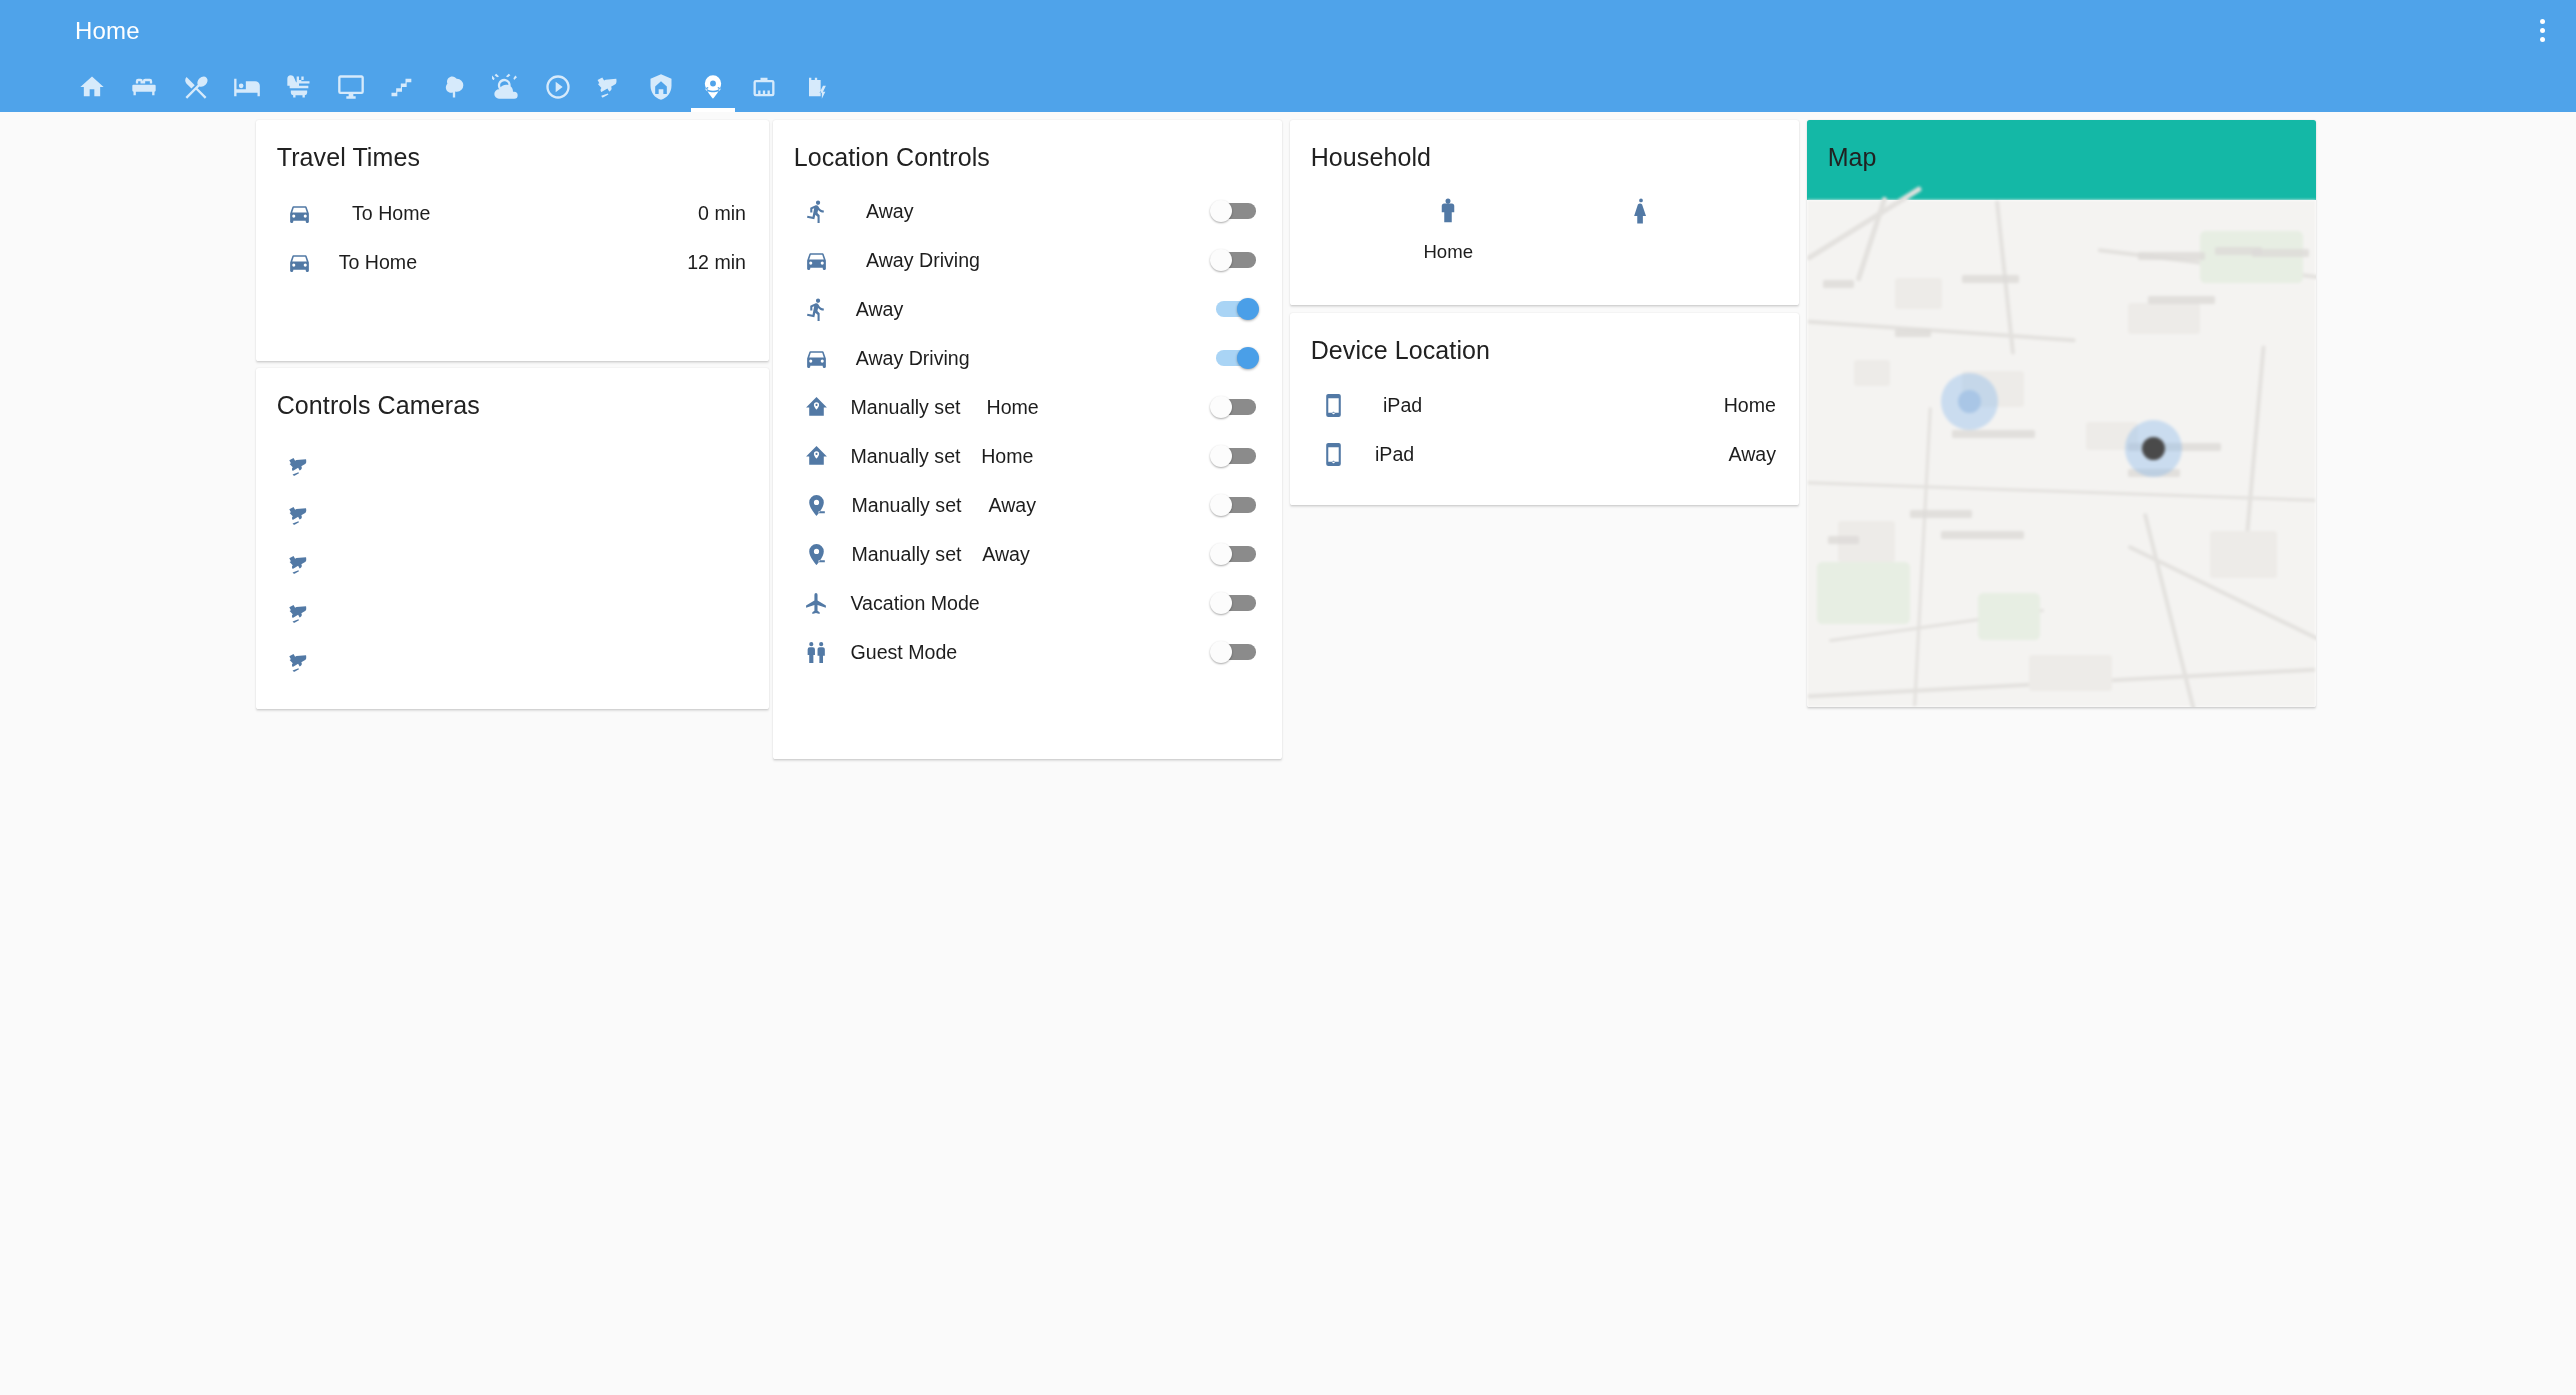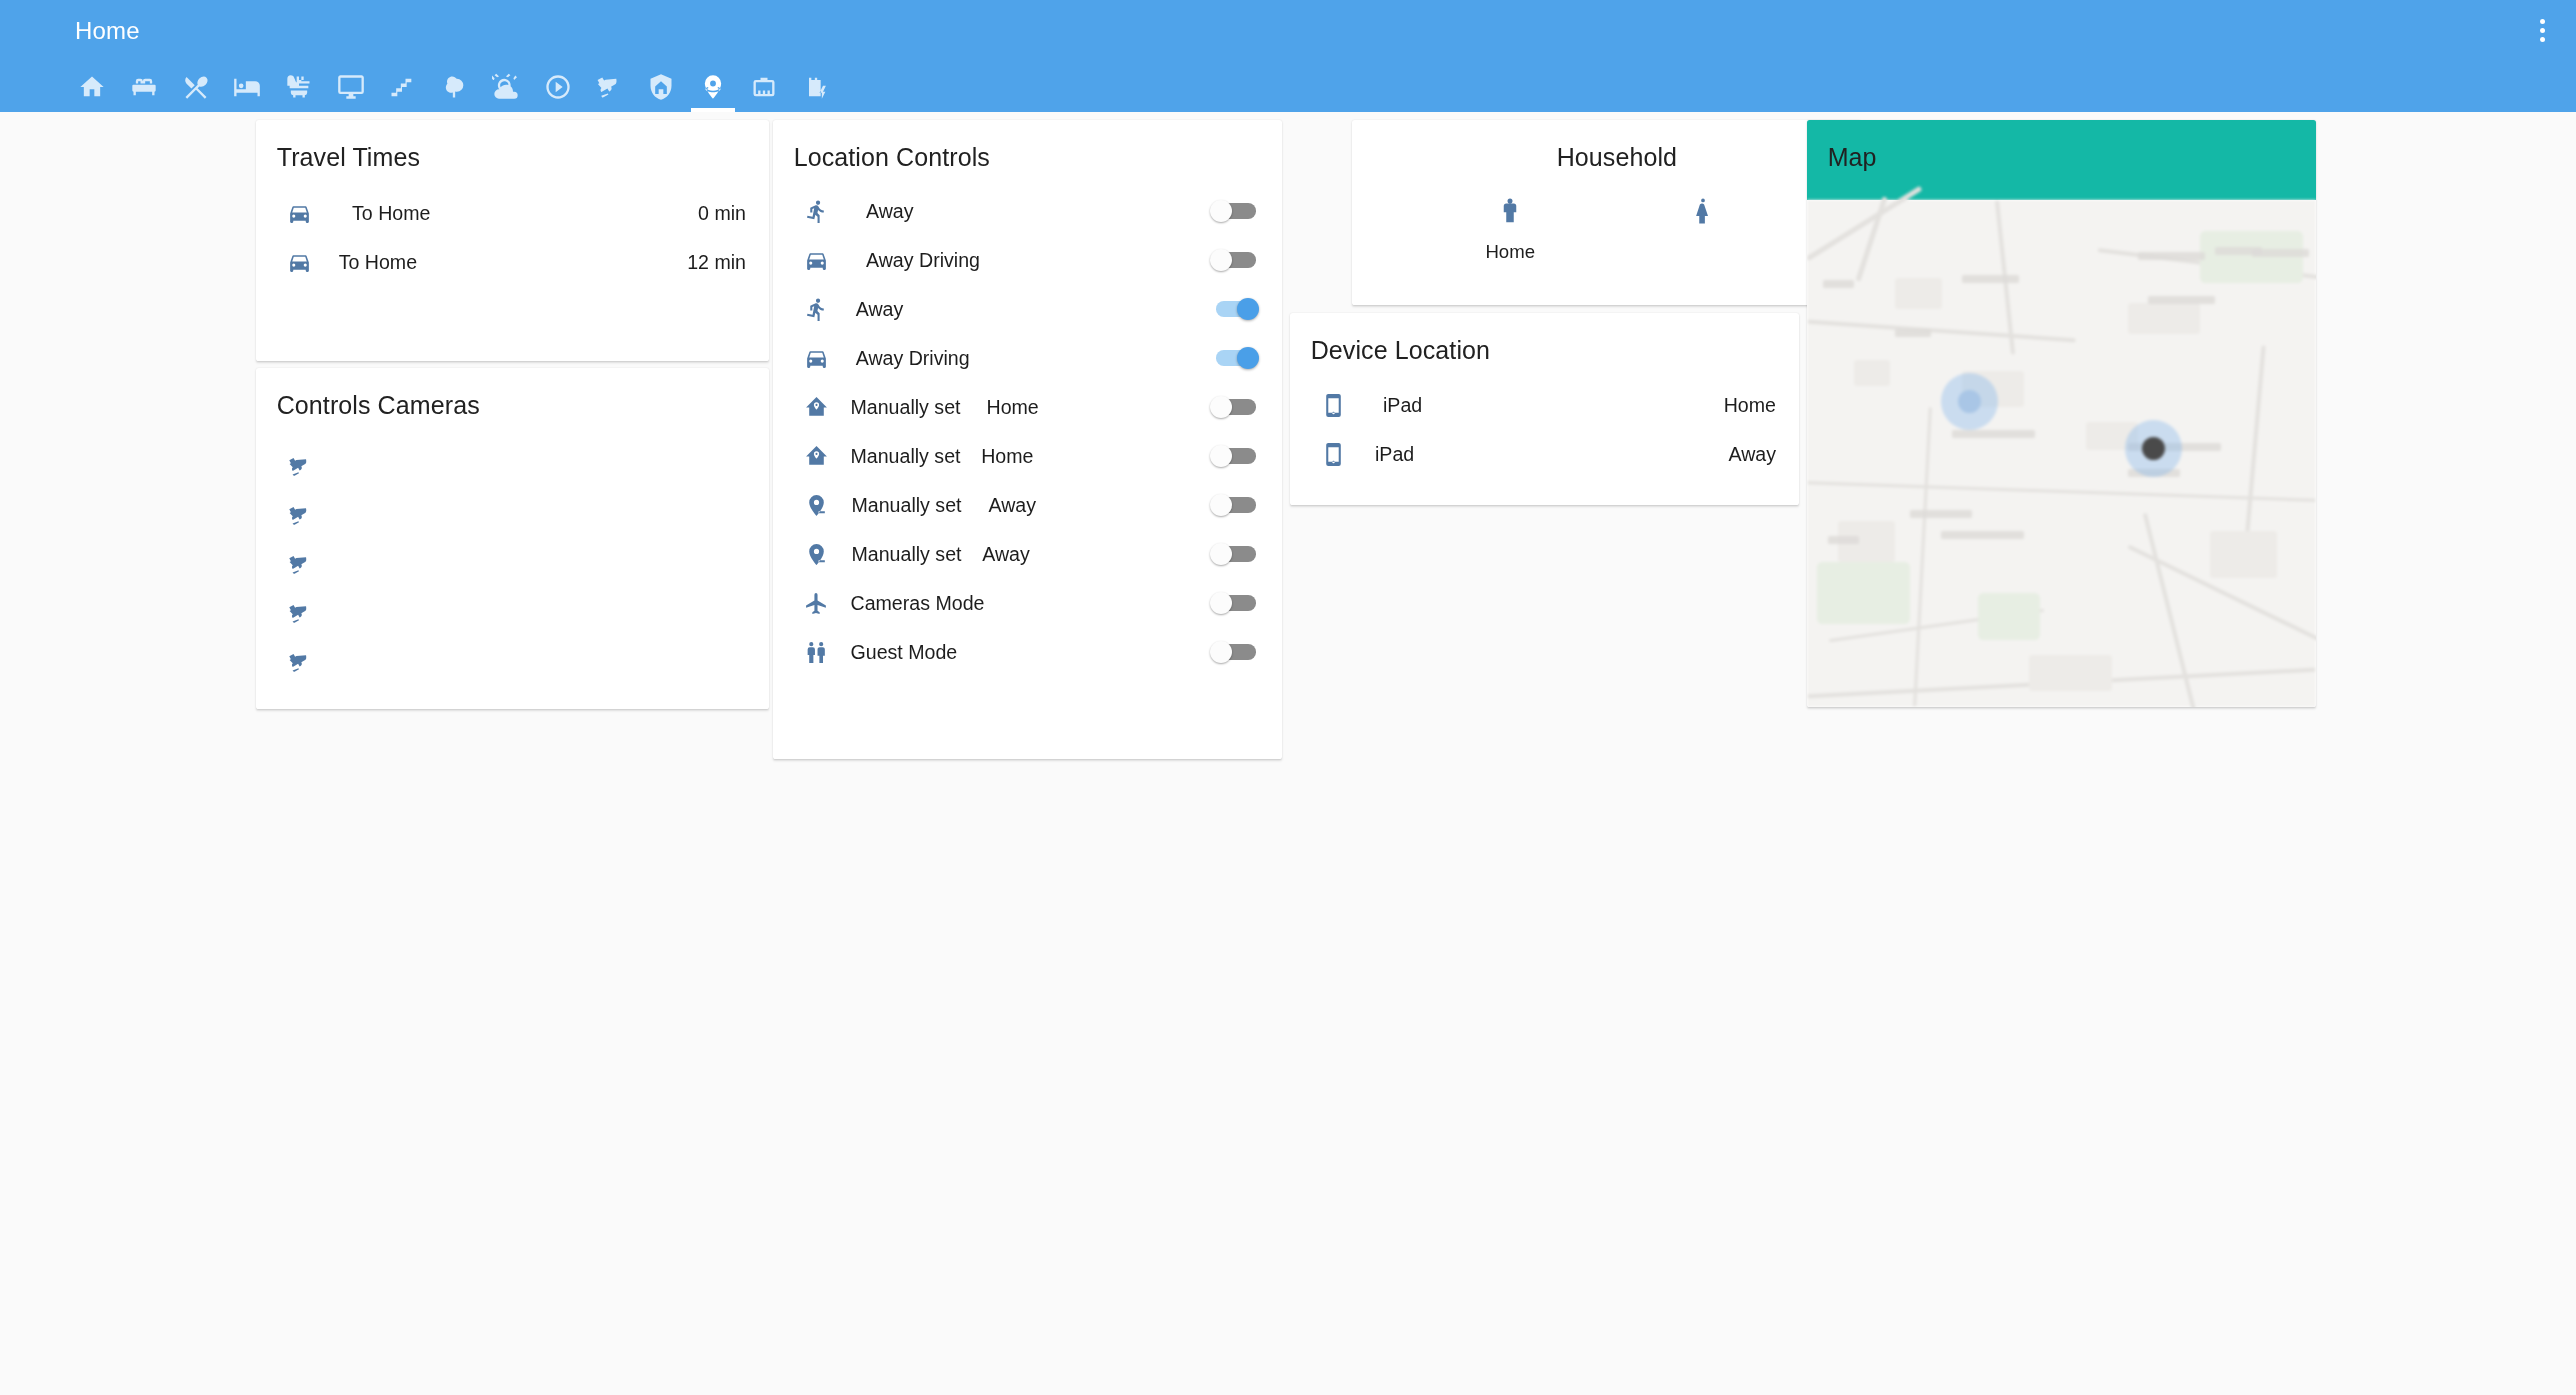--- a/index.html
+++ b/index.html
@@ -103,21 +103,21 @@
     background: #fcfcfc;
     box-shadow: 0 1px 2.1px rgba(0,0,0,.34);
   }
   .toggle.on .track { background: #a9d4f5; }
   .toggle.on .knob { left: 27px; background: #4a9fe8; box-shadow: 0 1px 2.6px rgba(0,0,0,.32); }
 
   
   #card-travel      { left: 256px;  top: 120px;  width: 513px; height: 241px; }
   #card-cameras     { left: 256px;  top: 368px;  width: 513px; height: 341px; }
   #card-location    { left: 773px; top: 120px;  width: 509px; height: 639px; }
-  #card-household   { left: 1352px; top: 120px;  width: 509px; height: 185px; text-align: center; }
+  #card-household   { left: 1290px; top: 120px;  width: 509px; height: 185px; }
   #card-devices     { left: 1290px; top: 313px;  width: 509px; height: 192px; }
   #card-map         { left: 1807px; top: 120px;  width: 509px; height: 587px; overflow: hidden; }
 
   .travel-list  { padding-top: 16.5px; }
   .cameras-list { padding-top: 22px; }
   .loc-list     { padding-top: 14.5px; }
   .dev-list     { padding-top: 15.5px; }
 
   .camera-row { height: 49px; display: flex; align-items: center; }
 
@@ -452,21 +452,21 @@
           <span class="track"></span>
           <span class="knob"></span>
         </span>
       </div>
       <div class="row">
         <span class="row-icon">
           <svg viewBox="0 0 24 24" aria-hidden="true">
             <path d="M21,16V14L13,9V3.5A1.5,1.5 0 0,0 11.5,2A1.5,1.5 0 0,0 10,3.5V9L2,14V16L10,13.5V19L8,20.5V22L11.5,21L15,22V20.5L13,19V13.5L21,16Z"></path>
           </svg>
         </span>
-        <span class="row-name" style="margin-left:15.5px">Cameras Mode</span>
+        <span class="row-name" style="margin-left:15.5px">Vacation Mode</span>
         <span class="toggle ">
           <span class="track"></span>
           <span class="knob"></span>
         </span>
       </div>
       <div class="row">
         <span class="row-icon">
           <svg viewBox="0 0 24 24" aria-hidden="true">
             <path d="M7,2A2,2 0 0,1 9,4A2,2 0 0,1 7,6A2,2 0 0,1 5,4A2,2 0 0,1 7,2M5.5,7H8.5A2,2 0 0,1 10.5,9V14.5H9V22H5V14.5H3.5V9A2,2 0 0,1 5.5,7M16.5,2A2,2 0 0,1 18.5,4A2,2 0 0,1 16.5,6A2,2 0 0,1 14.5,4A2,2 0 0,1 16.5,2M15,7H18C19.1,7 20,7.9 20,9V15H18.25V22H14.75V15H13V9C13,7.9 13.9,7 15,7Z"></path>
           </svg>

